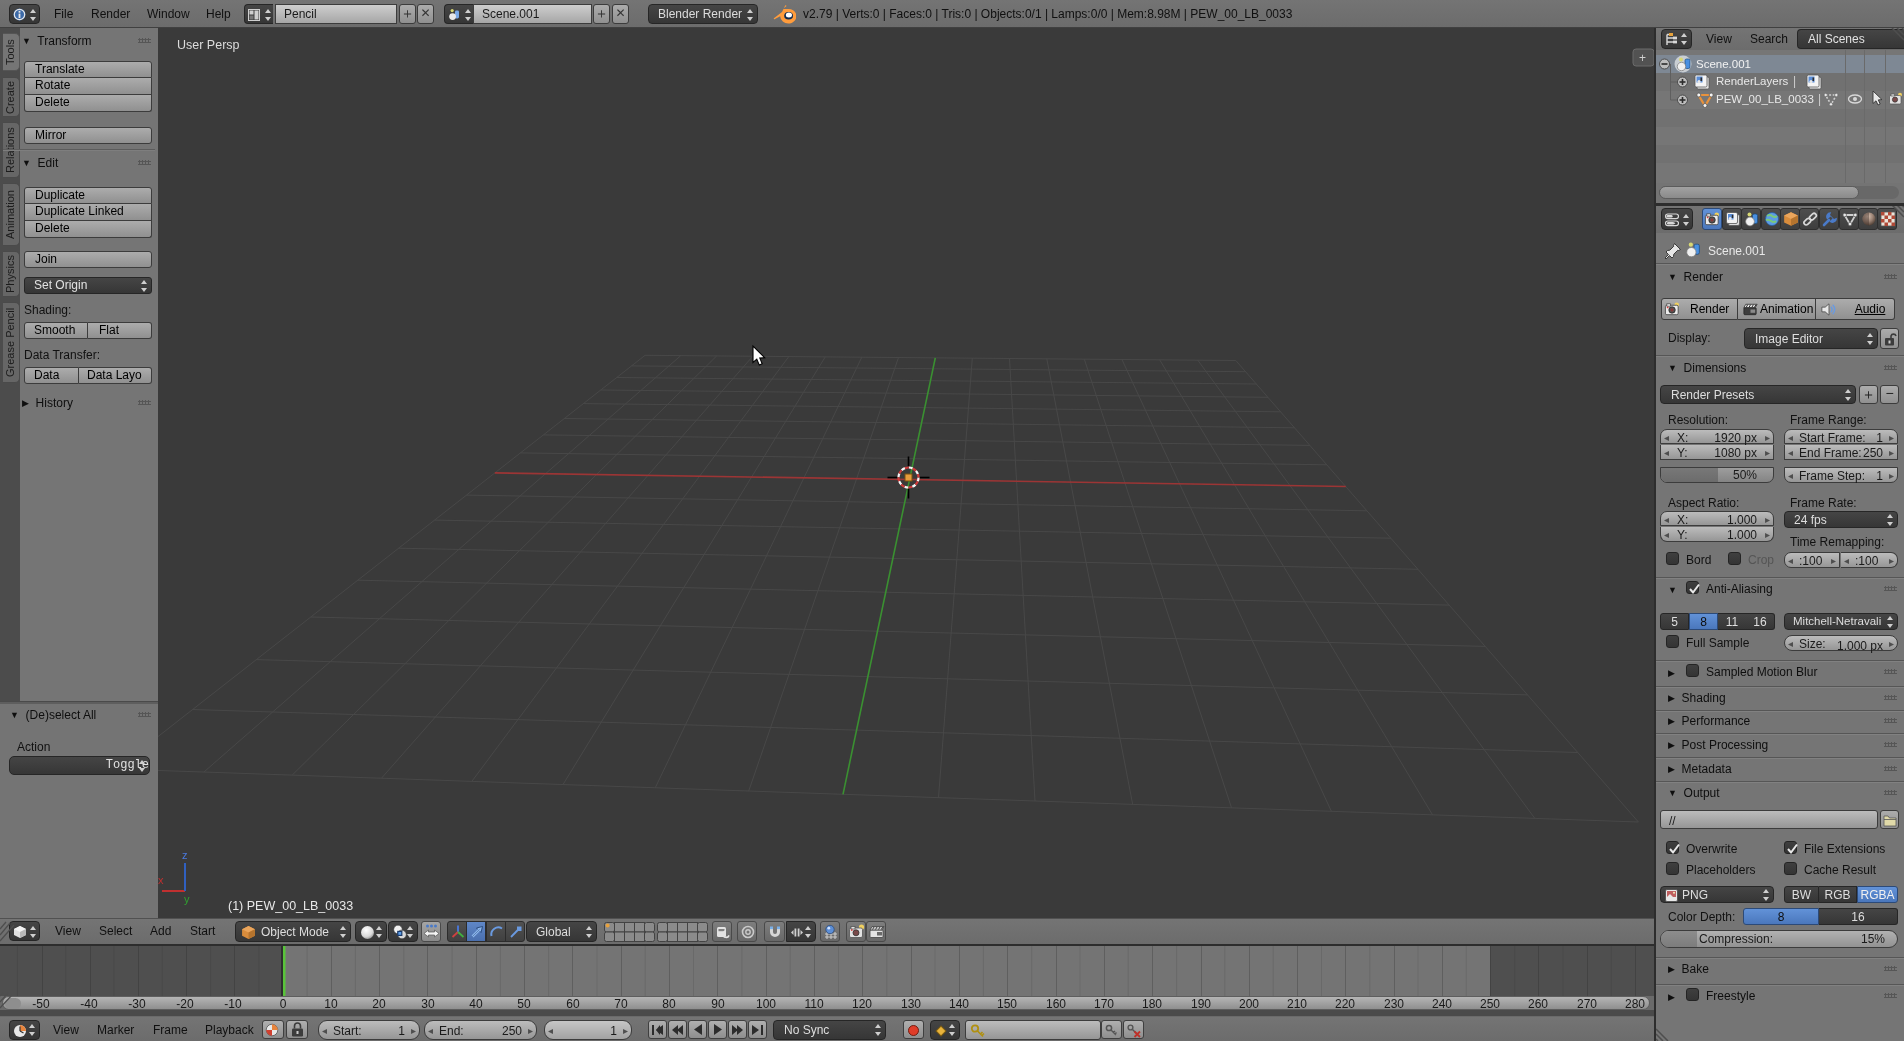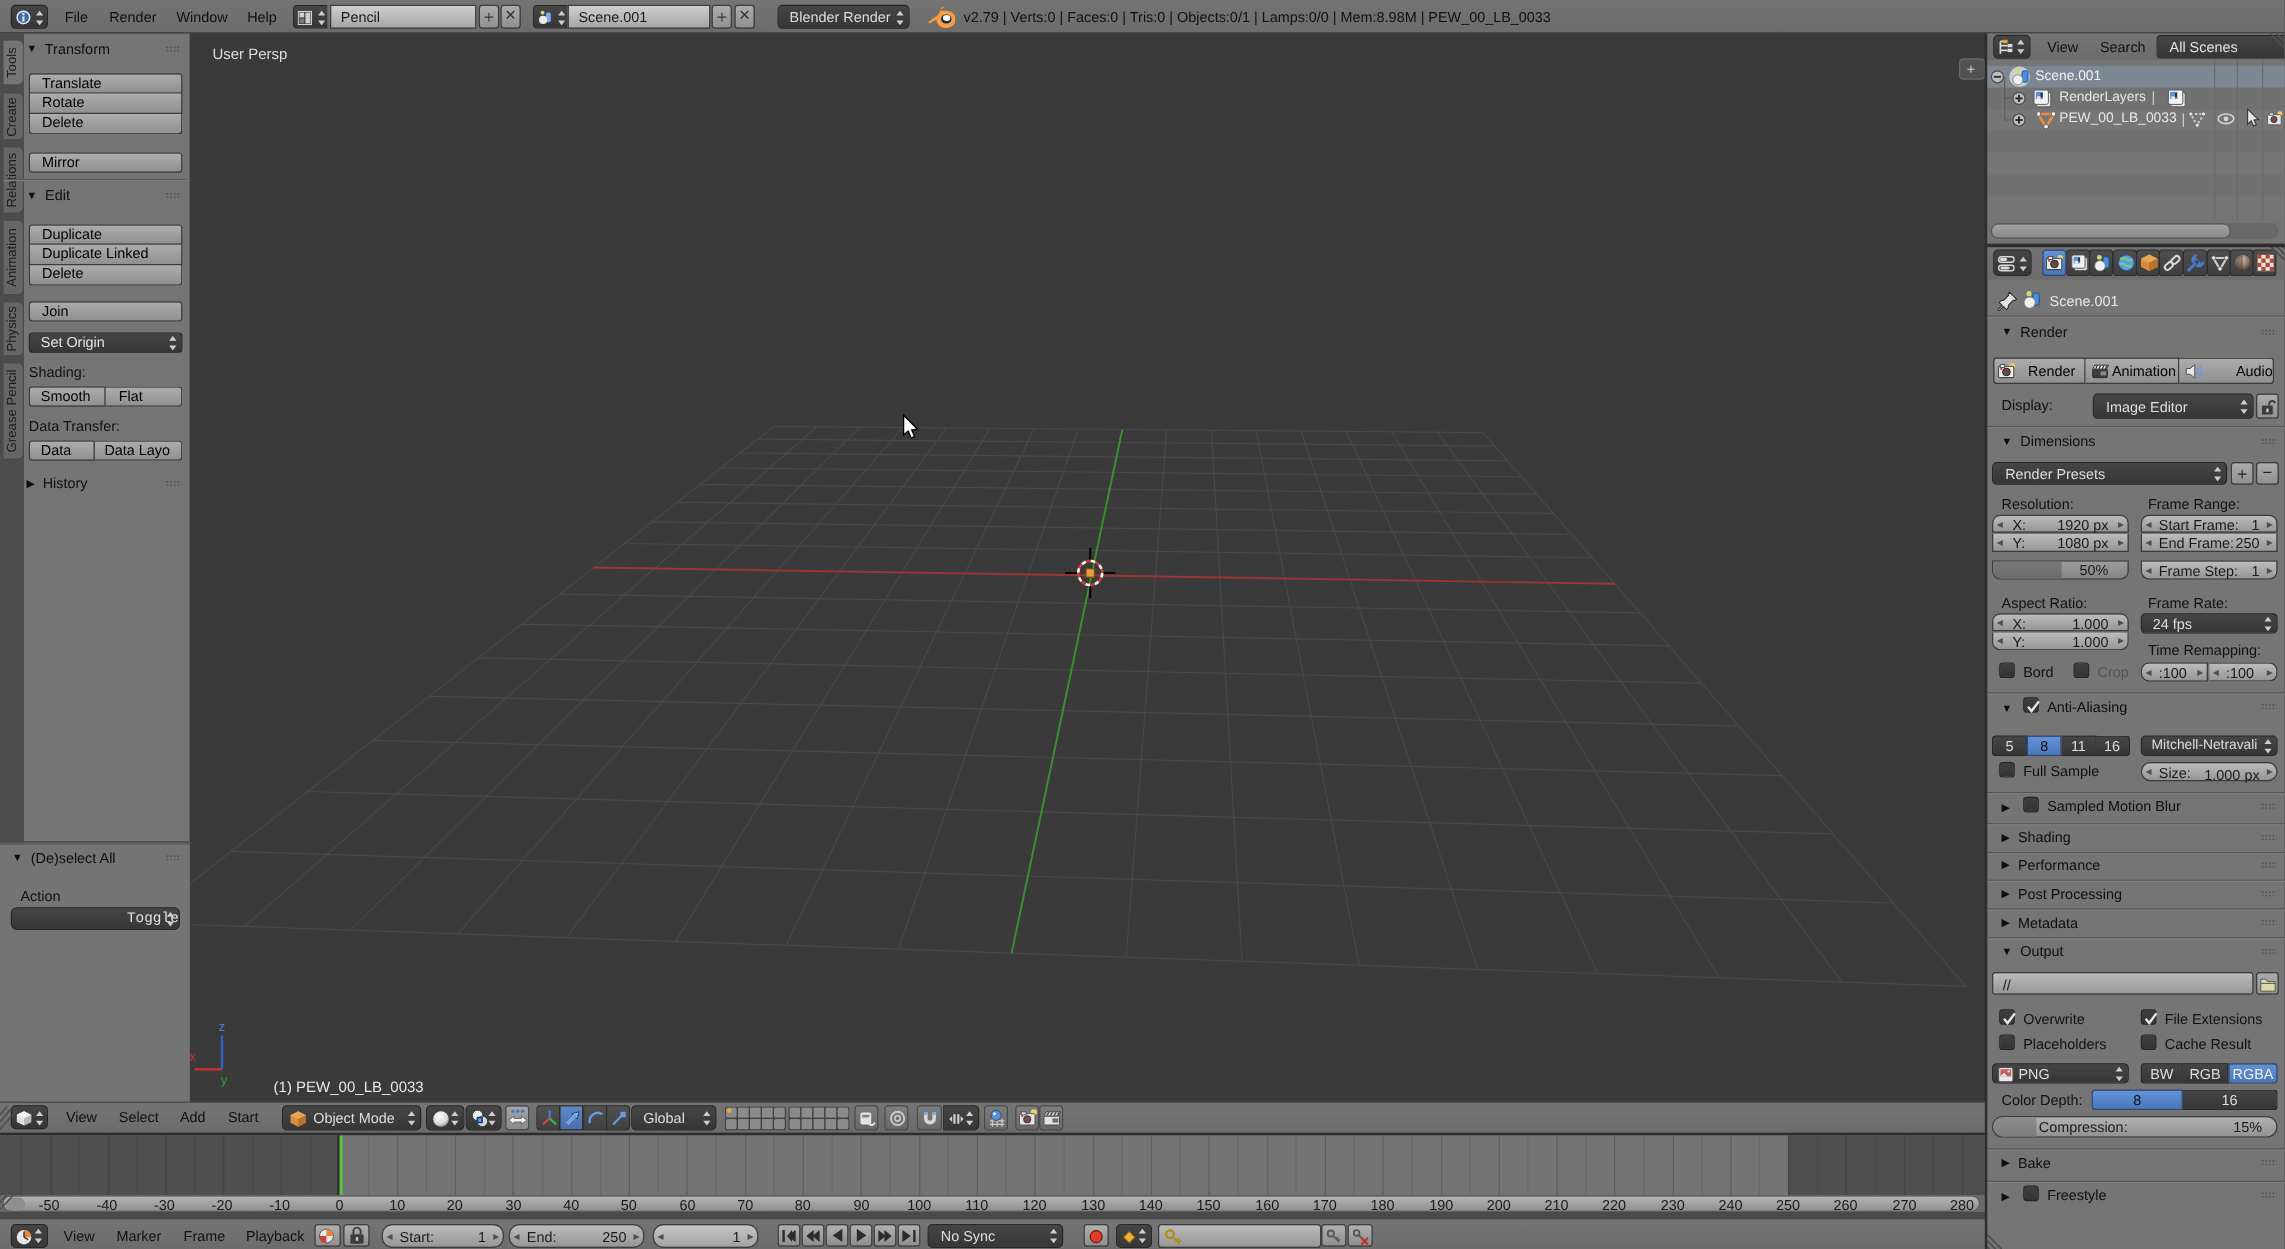--- a/index.html
+++ b/index.html
@@ -824,21 +824,21 @@
       <rect x="8.5" y="3" width="5" height="9.5" rx="1.6" fill="#4a90e0" stroke="#1a4a80" stroke-width="0.7"></rect>
       <circle cx="6" cy="10.5" r="4.4" fill="#f0f0f0" stroke="#777" stroke-width="0.7"></circle>
     </svg>
     <span class="abs" style="left:52px;top:39px;color:#e8e8e8;">Scene.001</span>
     <div class="abs psep" style="top:58px;"></div>
 
     <div class="abs ph" style="left:12px;top:65px;"><span style="font-size:9px;vertical-align:1.5px;">▼</span>&nbsp; Render</div>
     <div class="abs dots" style="top:69px;"></div>
     <div class="abs btn" style="left:5px;top:93px;width:77px;height:22px;border-radius:3px 0 0 3px;line-height:20px;padding-left:28px;text-align:left;">Render</div>
     <div class="abs btn" style="left:82px;top:93px;width:78px;height:22px;border-radius:0;border-left:none;line-height:20px;padding-left:22px;text-align:left;">Animation</div>
-    <div class="abs btn" style="left:160px;top:93px;width:79px;height:22px;border-radius:0 3px 3px 0;border-left:none;line-height:20px;padding-left:30px;text-align:right;">Audio</div>
+    <div class="abs btn" style="left:160px;top:93px;width:79px;height:22px;border-radius:0 3px 3px 0;border-left:none;line-height:20px;padding-left:30px;text-align:center;text-decoration:underline;">Audio</div>
     <svg class="abs" style="left:8px;top:96px;" width="17" height="17" viewBox="0 0 18 18">
       <circle cx="13.5" cy="4" r="2.4" fill="#f0d060"></circle>
       <rect x="1.5" y="4.5" width="13.5" height="10" rx="1.5" fill="#ececec" stroke="#444" stroke-width="0.9"></rect>
       <rect x="3" y="3" width="4" height="2.5" fill="#ececec" stroke="#444" stroke-width="0.8"></rect>
       <circle cx="8.5" cy="9.5" r="3.4" fill="#555" stroke="#222" stroke-width="0.8"></circle>
       <circle cx="8.5" cy="9.5" r="1.7" fill="#8a3a3a"></circle>
       <circle cx="3.9" cy="6.8" r="1" fill="#d04040"></circle>
     </svg>
     <svg class="abs" style="left:86px;top:96px;" width="17" height="17" viewBox="0 0 18 18">
       <rect x="2" y="7" width="13" height="7.5" rx="1" fill="#3e3e3e" stroke="#222" stroke-width="0.8"></rect>

